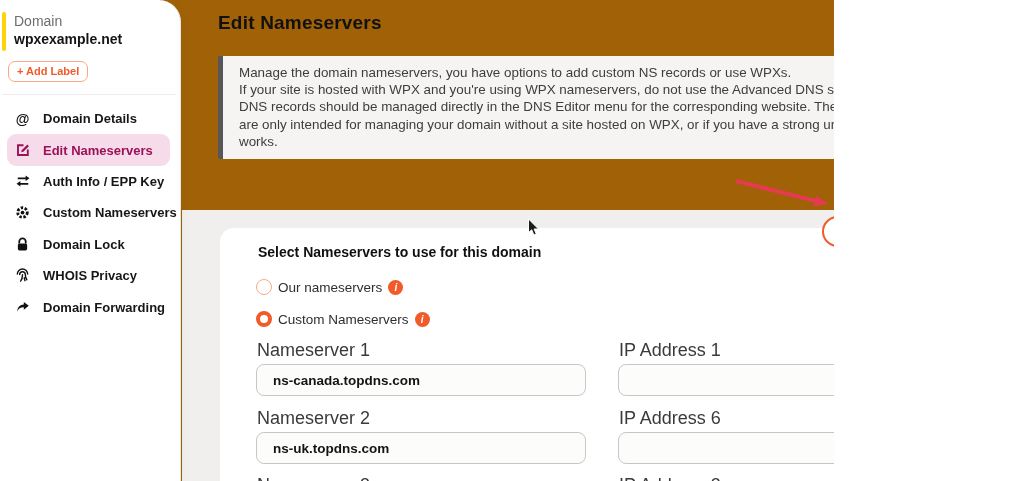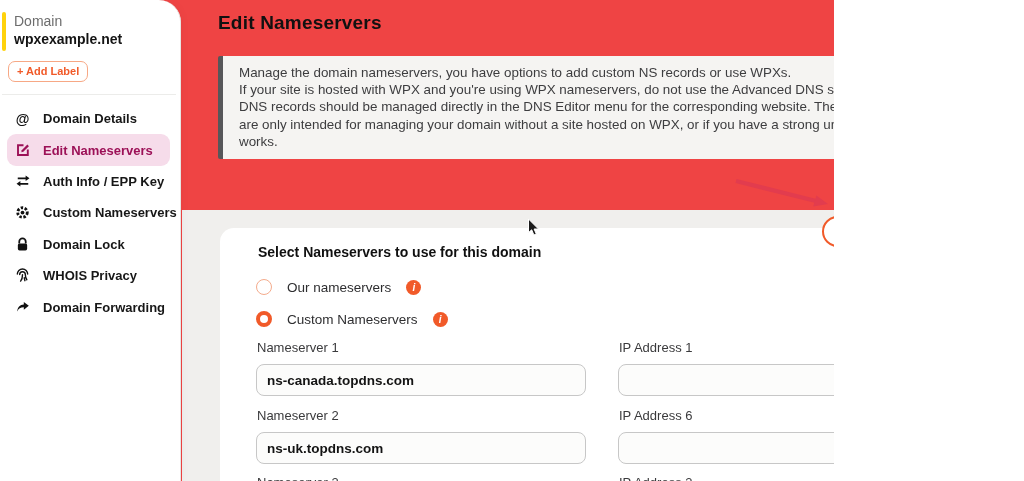--- a/index.html
+++ b/index.html
@@ -1,19 +1,19 @@
 <!DOCTYPE html>
 <html><head>
 <meta charset="utf-8">
 <style>
   * { margin:0; padding:0; box-sizing:border-box; }
   html,body { font-family:"Liberation Sans", sans-serif; }
   #page {
     position:relative; width:834px; height:481px; overflow:hidden;
-    background:#ef4444; color:#1c1c1c;
+    background:#a16207; color:#1c1c1c;
   }
 
   
   .sidebar {
     position:absolute; left:0; top:0; bottom:0; width:181px;
     background:#fff; border-right:1px solid #e7e6e4;
     border-top-right-radius:22px;
     box-shadow:2px 0 8px rgba(0,0,0,0.03);
     z-index:3;
   }
@@ -61,34 +61,34 @@
     color:#f15a29; font-size:13px; font-weight:800; letter-spacing:.1px; cursor:pointer;
     z-index:2;
     margin-top:36px;
   }
   .gray-panel { position:absolute; left:182px; top:210px; right:0; bottom:0; background:#f0efed; }
   .card {
     position:absolute; left:220px; top:228px; width:775px; height:270px;
     background:#fff; border-radius:14px; z-index:1;
   }
   .card-heading { position:absolute; left:38px; top:16px; font-size:14px; font-weight:800; color:#101010; }
-  .radio-row { position:absolute; display:flex; align-items:center; gap:15px;
+  .radio-row { position:absolute; display:flex; align-items:center; gap:6px;
     font-size:13.5px; color:#2e2e30; cursor:pointer; }
   .radio { width:16px; height:16px; border-radius:50%; background:#fff; flex:0 0 auto; }
   .radio.unselected { border:1.6px solid #f4ab8c; }
   .radio.selected   { border:4.8px solid #f15a29; }
   .info-badge {
     width:15px; height:15px; border-radius:50%; background:#f15a29;
     color:#fff; font-size:10px; font-weight:800; font-style:italic;
     display:inline-flex; align-items:center; justify-content:center; flex:0 0 auto;
   }
-  .field-label { position:absolute; font-size:13px; color:#3a3a3c; }
+  .field-label { position:absolute; font-size:18px; color:#3a3a3c; }
   .field-input {
     position:absolute; height:32px; border:1px solid #c7c7c7; border-radius:8px;
-    background:#fcfcfb; padding:0 10px; font-family:"Liberation Sans", sans-serif;
+    background:#fcfcfb; padding:0 16px; font-family:"Liberation Sans", sans-serif;
     font-size:13.5px; font-weight:800; color:#141414; outline:none;
   }
   .cursor { position:absolute; left:527px; top:218px; z-index:6; pointer-events:none; }
 </style>
 </head>
 <body>
 
 <div id="page">
 
   <aside class="sidebar">

